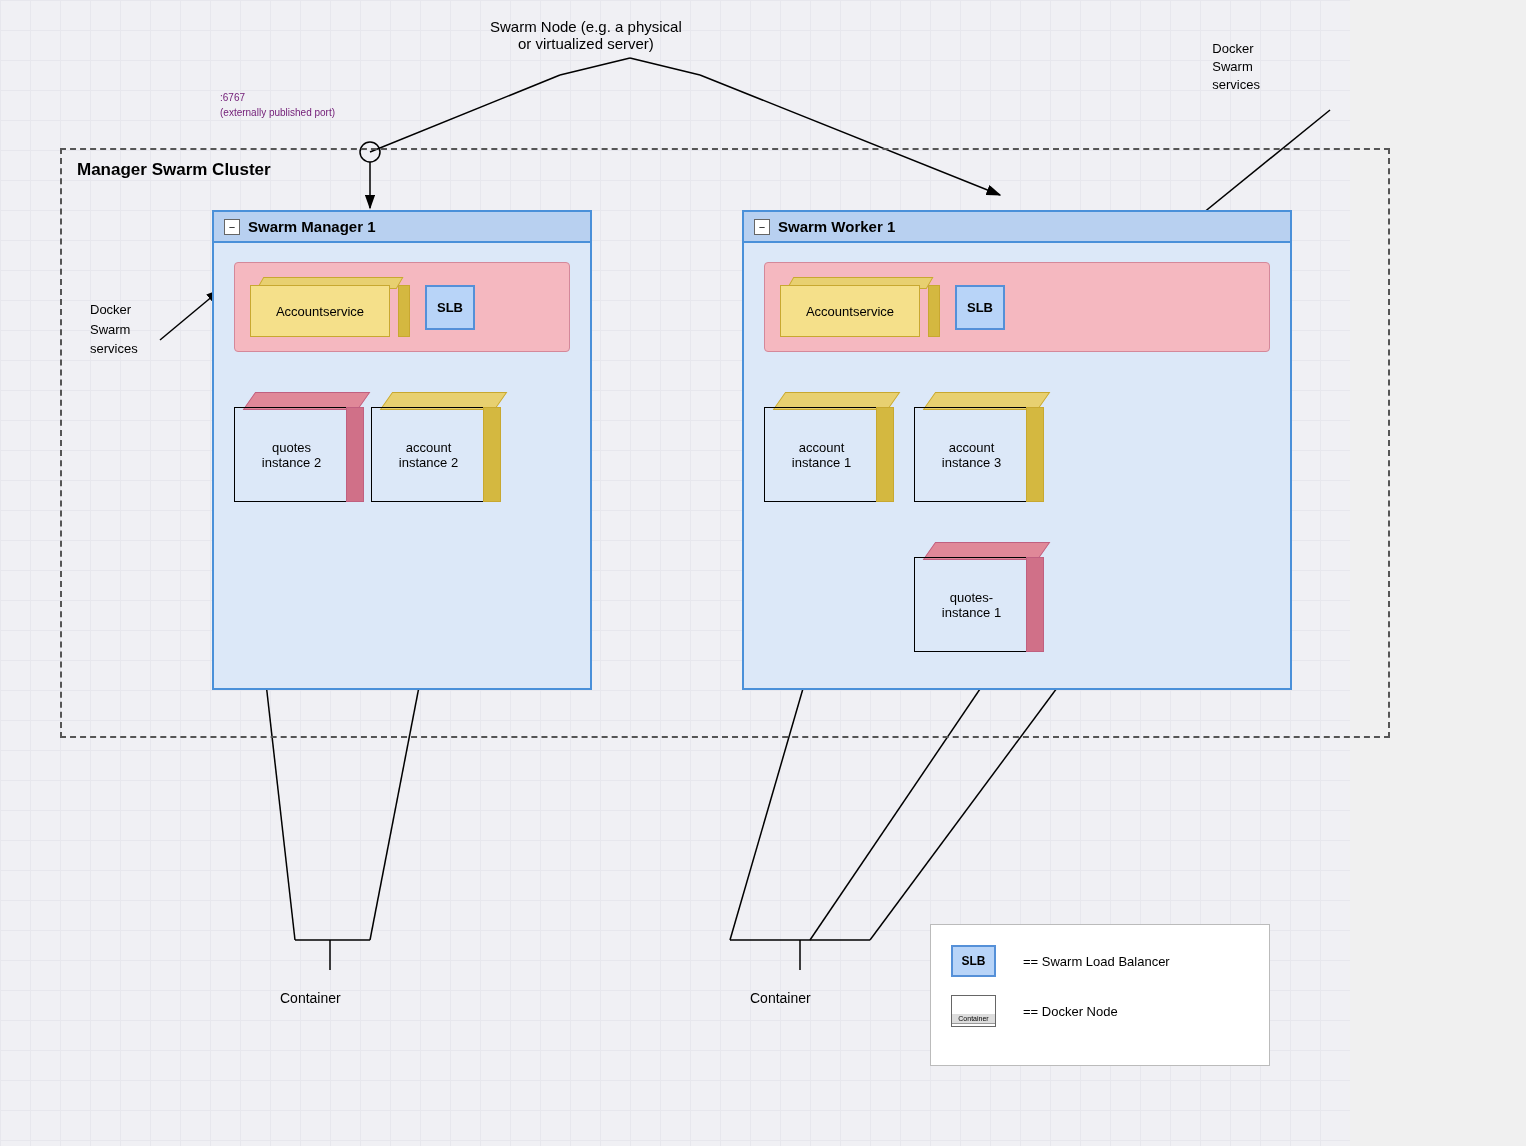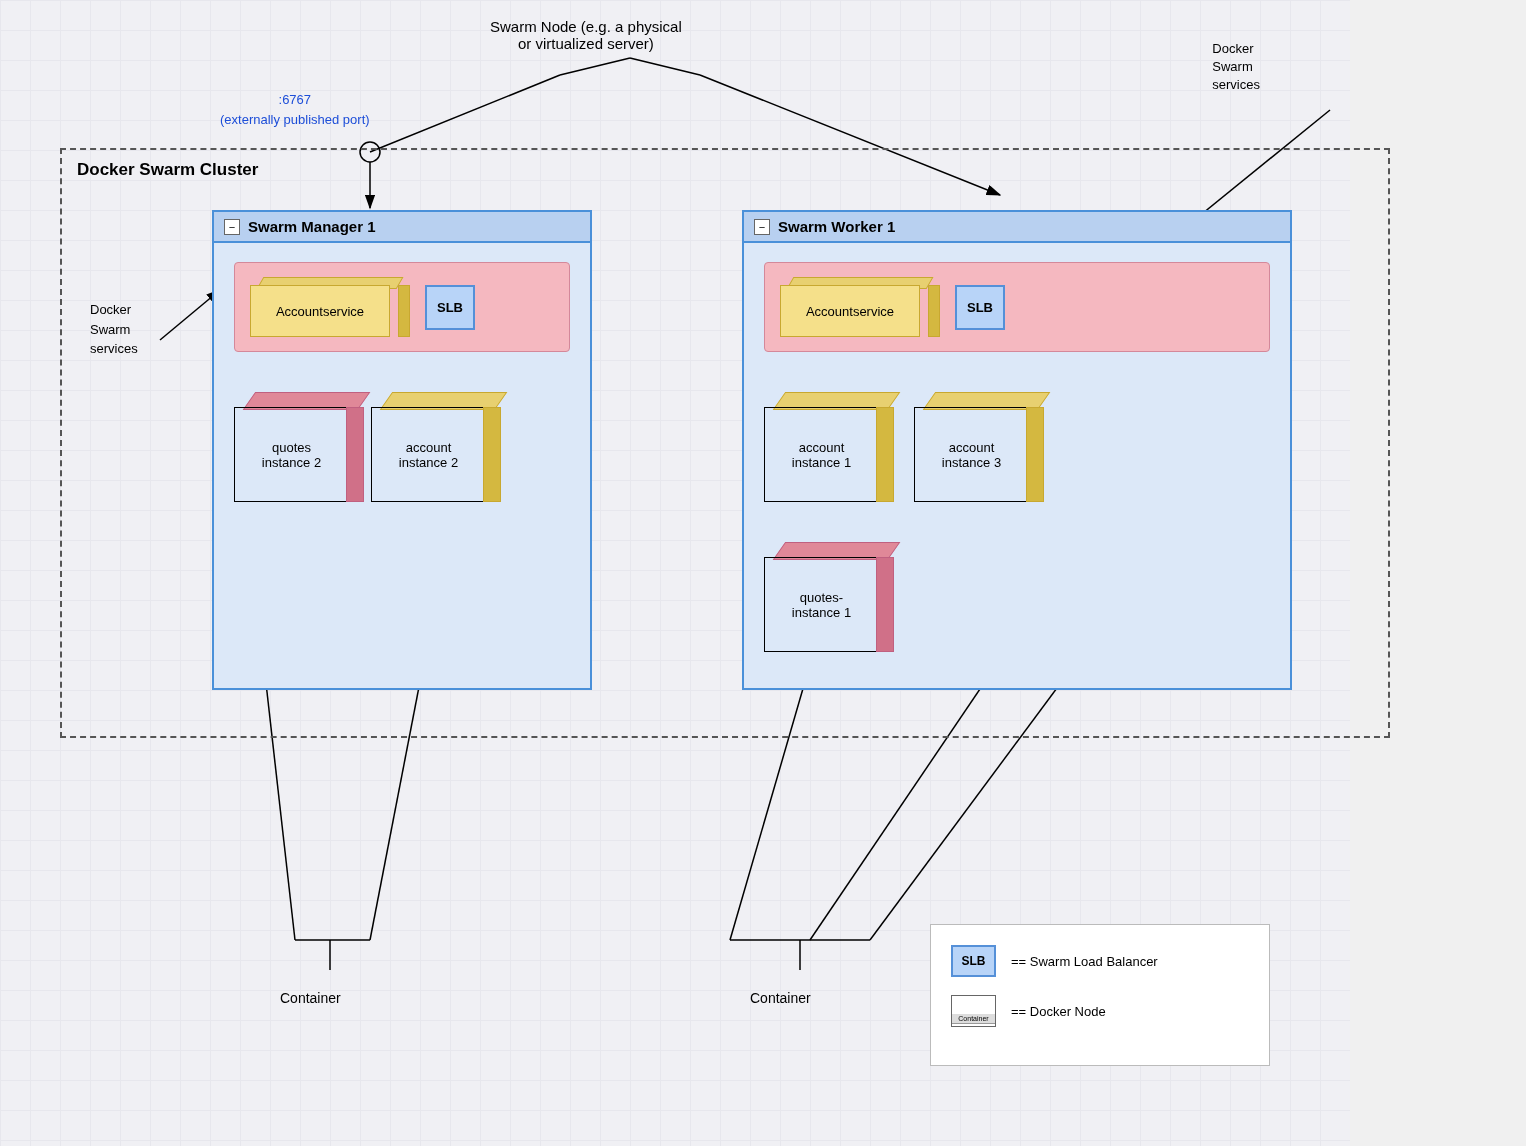--- a/index.html
+++ b/index.html
@@ -34,23 +34,23 @@
       font-size: 13px;
       text-align: left;
       color: #000;
       line-height: 1.4;
     }
     
     .port-label {
       position: absolute;
       top: 90px;
       left: 220px;
-      font-size: 13px;
-      text-align: center;
-      color: #1d4ed8;
+      font-size: 10px;
+      text-align: left;
+      color: #701a75;
       line-height: 1.5;
     }
     
     .docker-cluster {
       position: absolute;
       top: 148px;
       left: 60px;
       width: 1330px;
       height: 590px;
       border: 2.5px dashed #555;
@@ -331,20 +331,21 @@
       width: 45px;
       height: 26px;
       background: #f5b8d0;
       border: 1.5px solid #d080a0;
       border-radius: 3px;
       flex-shrink: 0;
     }
     .legend-text {
       font-size: 13px;
       color: #000;
+      margin-left: 12px;
     }
     .container-label {
       position: absolute;
       font-size: 14px;
       color: #000;
       text-align: center;
     }
     
     .grid-bg {
       position: absolute;
@@ -411,21 +412,21 @@
     <line x1="330" y1="940" x2="295" y2="940" stroke="#000" stroke-width="1.5"></line>
     <line x1="330" y1="940" x2="370" y2="940" stroke="#000" stroke-width="1.5"></line>
     <line x1="330" y1="940" x2="330" y2="970" stroke="#000" stroke-width="1.5"></line>
 
     <line x1="800" y1="940" x2="730" y2="940" stroke="#000" stroke-width="1.5"></line>
     <line x1="800" y1="940" x2="870" y2="940" stroke="#000" stroke-width="1.5"></line>
     <line x1="800" y1="940" x2="800" y2="970" stroke="#000" stroke-width="1.5"></line>
   </svg>
 
   <div class="docker-cluster">
-    <div class="cluster-label">Docker Swarm Cluster</div>
+    <div class="cluster-label">Manager Swarm Cluster</div>
 
     <div class="manager-box">
       <div class="manager-header">
         <div class="minimize-btn">−</div>
         <span class="manager-header-title">Swarm Manager 1</span>
       </div>
 
       <div class="service-row">
 
         <div class="account-3d-box">
@@ -480,21 +481,21 @@
         </div>
 
         <div class="cube-3d">
           <div class="cube-top cube-yellow" style="background:#e8d070;border-color:#c8a830;"></div>
           <div class="cube-front cube-yellow" style="white-space:pre-line;">account
 instance 3</div>
           <div class="cube-side cube-yellow" style="background:#d4b840;border-color:#c8a830;"></div>
         </div>
 
         <div style="width:100%;height:0;"></div>
-        <div style="">
+        <div style="margin-left:150px;">
           <div class="cube-3d">
             <div class="cube-top cube-pink" style="background:#e08898;border-color:#c06080;"></div>
             <div class="cube-front cube-pink" style="white-space:pre-line;">quotes-
 instance 1</div>
             <div class="cube-side cube-pink" style="background:#d07088;border-color:#c06080;"></div>
           </div>
         </div>
       </div>
     </div>
 

